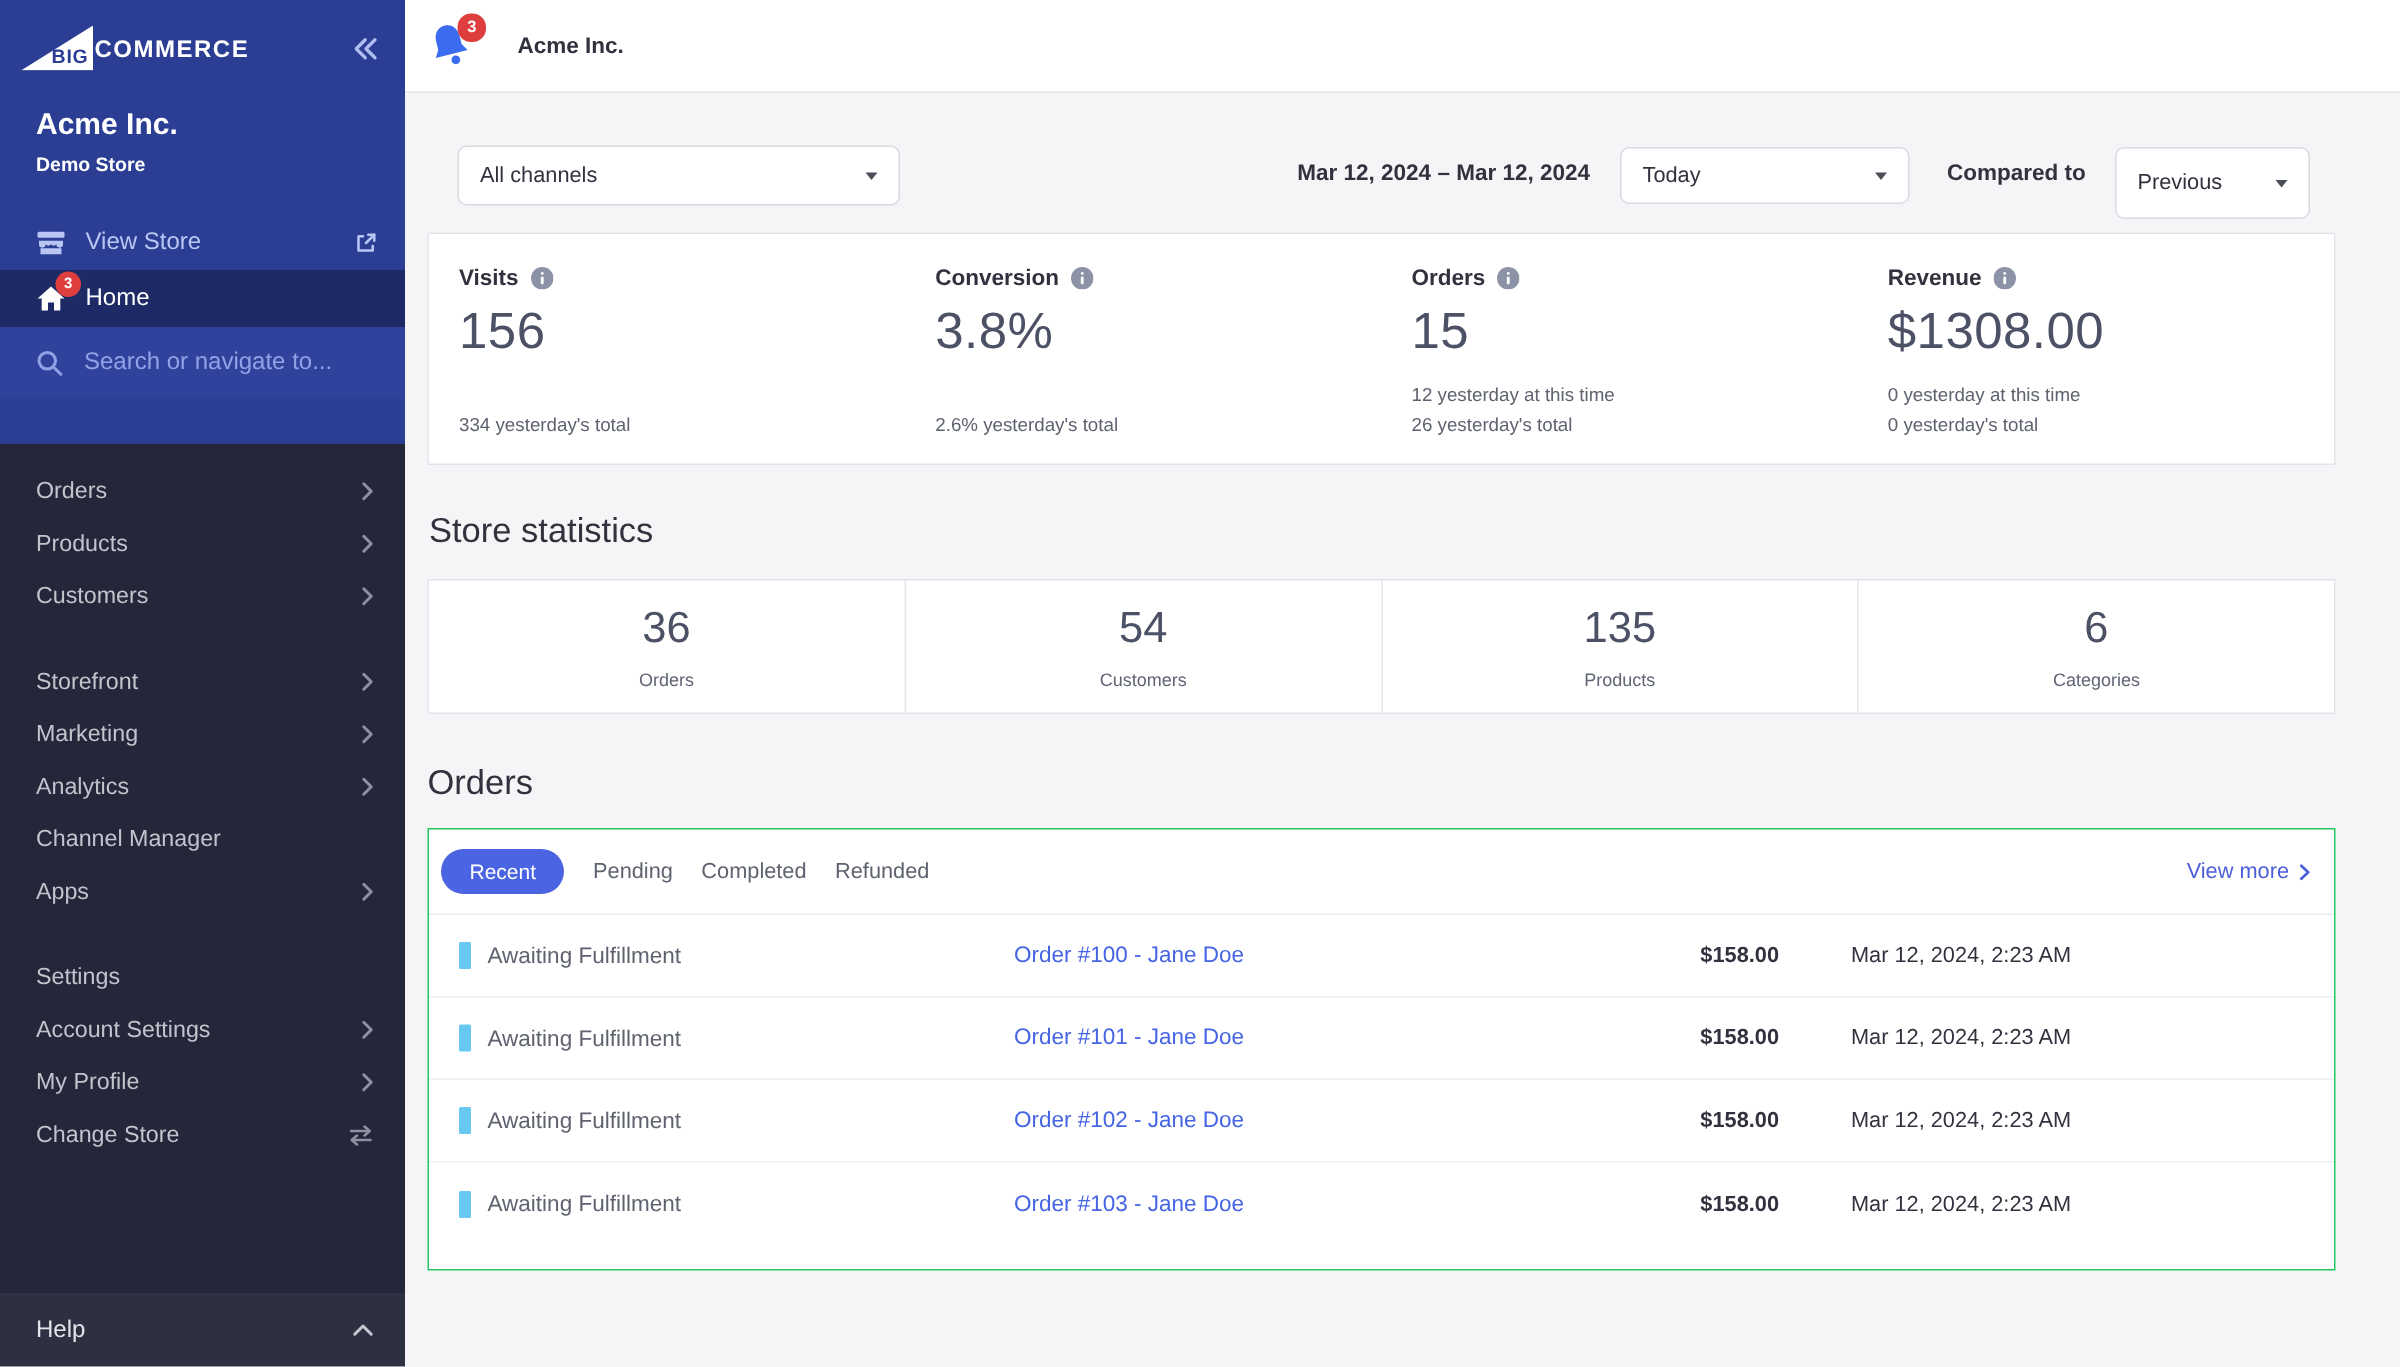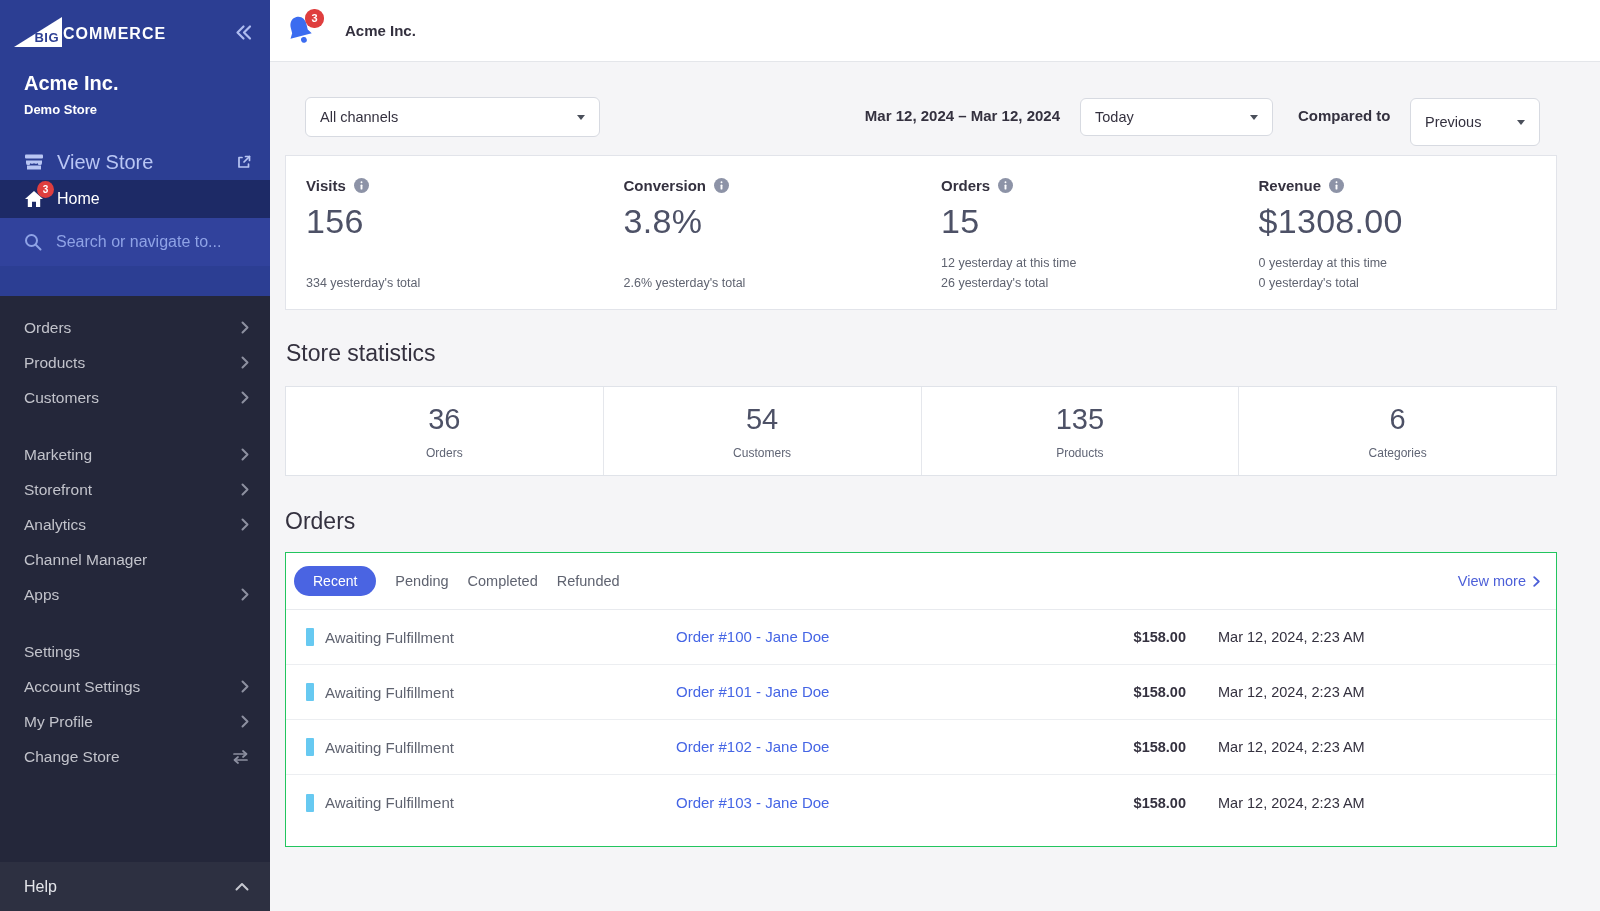--- a/index.html
+++ b/index.html
@@ -14,21 +14,21 @@
   .logo { display:flex; align-items:flex-end; }
   .logo-tri { position:relative; width:48px; height:30px; }
   .logo-tri .tri { position:absolute; inset:0; background:#fff; clip-path:polygon(100% 0, 100% 100%, 0 100%); }
   .logo-big { position:absolute; right:3px; bottom:2px; font-size:13px; font-weight:700; color:#2c3e93; letter-spacing:.5px; }
   .logo-commerce { color:#fff; font-weight:700; font-size:16px; letter-spacing:1px; margin:0 0 4px 1px; }
   .collapse-btn { color:#aebcf0; cursor:pointer; }
   .sb-store { padding:25px 24px 0; color:#fff; }
   .sb-store-name { font-size:20px; font-weight:700; }
   .sb-store-sub { font-size:13px; font-weight:700; margin-top:7px; }
   .sb-row { display:flex; align-items:center; padding:0 18px 0 24px; }
-  .sb-viewstore { margin-top:27px; height:36px; color:#b9c6f4; font-size:20px; cursor:pointer; }
+  .sb-viewstore { margin-top:27px; height:36px; color:#b9c6f4; font-size:16px; cursor:pointer; }
   .sb-viewstore .ext { margin-left:auto; }
   .sb-home { height:38px; background:#1d2a66; color:#fff; font-size:16px; cursor:pointer; }
   .icon-wrap { position:relative; margin-right:13px; }
   .badge { min-width:17px; height:17px; padding:0 4px; border-radius:9px; background:#df3e3e; color:#fff;
            font-size:10px; font-weight:700; display:flex; align-items:center; justify-content:center; }
   .home-badge { position:absolute; top:-9px; right:-10px; }
   .sb-search { height:48px; background:#31429c; color:#8fa3e6; font-size:16px; cursor:text; }
   .sb-search .icon-wrap { margin-right:14px; }
   .sb-nav { flex:1; padding-top:14px; }
   .nav-item { height:35px; display:flex; align-items:center; padding:0 21px 0 24px; color:#c2c3cb; font-size:15.5px; cursor:pointer; }
@@ -80,21 +80,21 @@
   .tabs-row { display:flex; align-items:center; height:57px; padding:0 16px 0 8px; border-bottom:1px solid #e8eaee; }
   .tab-pill { background:#4a64e2; color:#fff; border-radius:16px; padding:7px 19px; font-size:14px; cursor:pointer; }
   .tab { color:#5f6370; font-size:14.5px; margin-left:19px; cursor:pointer; }
   .view-more { margin-left:auto; color:#4c5fd8; font-size:14.5px; display:flex; align-items:center; gap:7px; cursor:pointer; }
   .order-row { display:grid; grid-template-columns:390px 310px 200px 1fr; align-items:center; height:55px; border-bottom:1px solid #eceef1; }
   .order-row:last-child { border-bottom:none; }
   .row-status { display:flex; align-items:center; padding-left:20px; font-size:15px; color:#5f6370; }
   .status-bar { width:8px; height:18px; background:#67c9f1; border-radius:1px; margin-right:11px; flex-shrink:0; }
   .row-link { color:#4565e5; font-size:15px; cursor:pointer; }
   .row-amount { text-align:right; font-size:14.5px; font-weight:700; }
-  .row-date { padding-left:32px; font-size:14.5px; }
+  .row-date { padding-left:48px; font-size:14.5px; }
 </style>
 </head>
 <body>
 
 <aside class="sidebar">
   <div class="sb-top">
     <div class="sb-brand">
       <div class="logo">
         <span class="logo-tri">
           <span class="tri"></span>
@@ -170,29 +170,29 @@
     <div class="nav-item">
       <span>Customers</span>
       <span class="chev">
           <svg width="8" height="13" viewBox="0 0 8 13" fill="none" stroke="currentColor" stroke-width="2" stroke-linecap="round" stroke-linejoin="round">
             <path d="M1.5 1.5 L6.5 6.5 L1.5 11.5"></path>
           </svg>
         </span>
     </div>
     <div class="nav-gap"></div>
     <div class="nav-item">
+      <span>Storefront</span>
+      <span class="chev">
+          <svg width="8" height="13" viewBox="0 0 8 13" fill="none" stroke="currentColor" stroke-width="2" stroke-linecap="round" stroke-linejoin="round">
+            <path d="M1.5 1.5 L6.5 6.5 L1.5 11.5"></path>
+          </svg>
+        </span>
+    </div>
+    <div class="nav-item">
       <span>Marketing</span>
-      <span class="chev">
-          <svg width="8" height="13" viewBox="0 0 8 13" fill="none" stroke="currentColor" stroke-width="2" stroke-linecap="round" stroke-linejoin="round">
-            <path d="M1.5 1.5 L6.5 6.5 L1.5 11.5"></path>
-          </svg>
-        </span>
-    </div>
-    <div class="nav-item">
-      <span>Storefront</span>
       <span class="chev">
           <svg width="8" height="13" viewBox="0 0 8 13" fill="none" stroke="currentColor" stroke-width="2" stroke-linecap="round" stroke-linejoin="round">
             <path d="M1.5 1.5 L6.5 6.5 L1.5 11.5"></path>
           </svg>
         </span>
     </div>
     <div class="nav-item">
       <span>Analytics</span>
       <span class="chev">
           <svg width="8" height="13" viewBox="0 0 8 13" fill="none" stroke="currentColor" stroke-width="2" stroke-linecap="round" stroke-linejoin="round">

